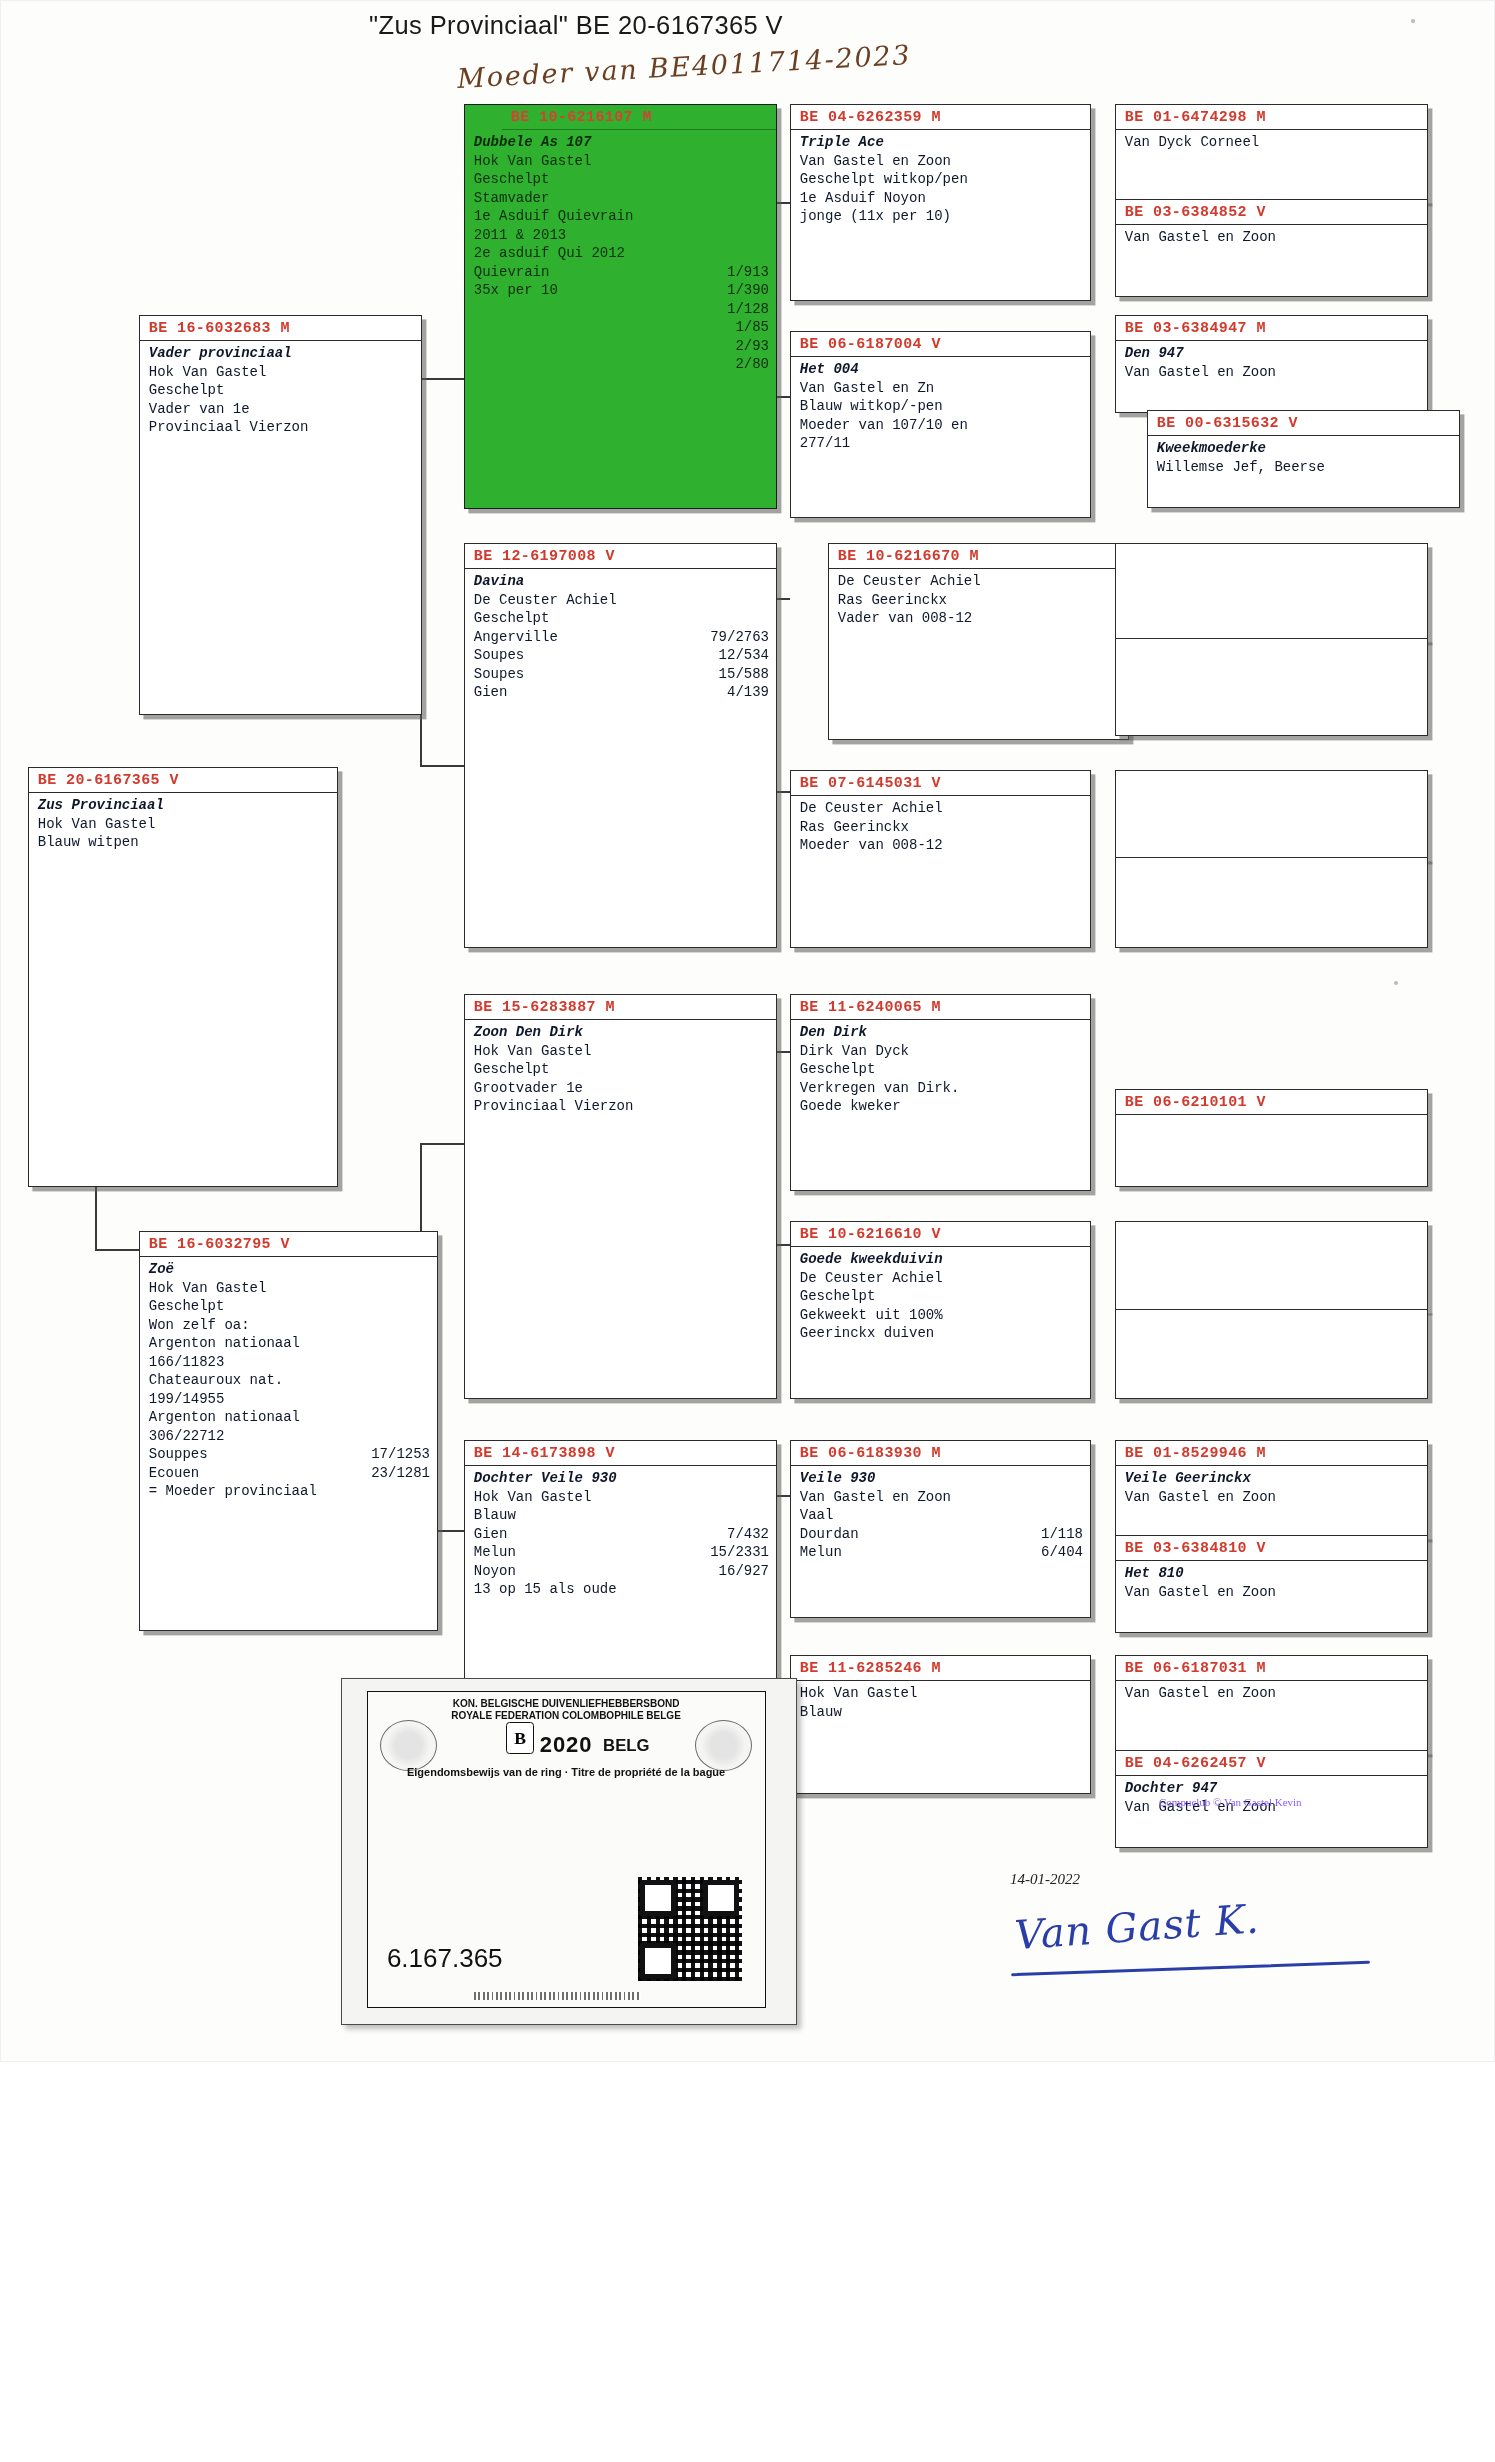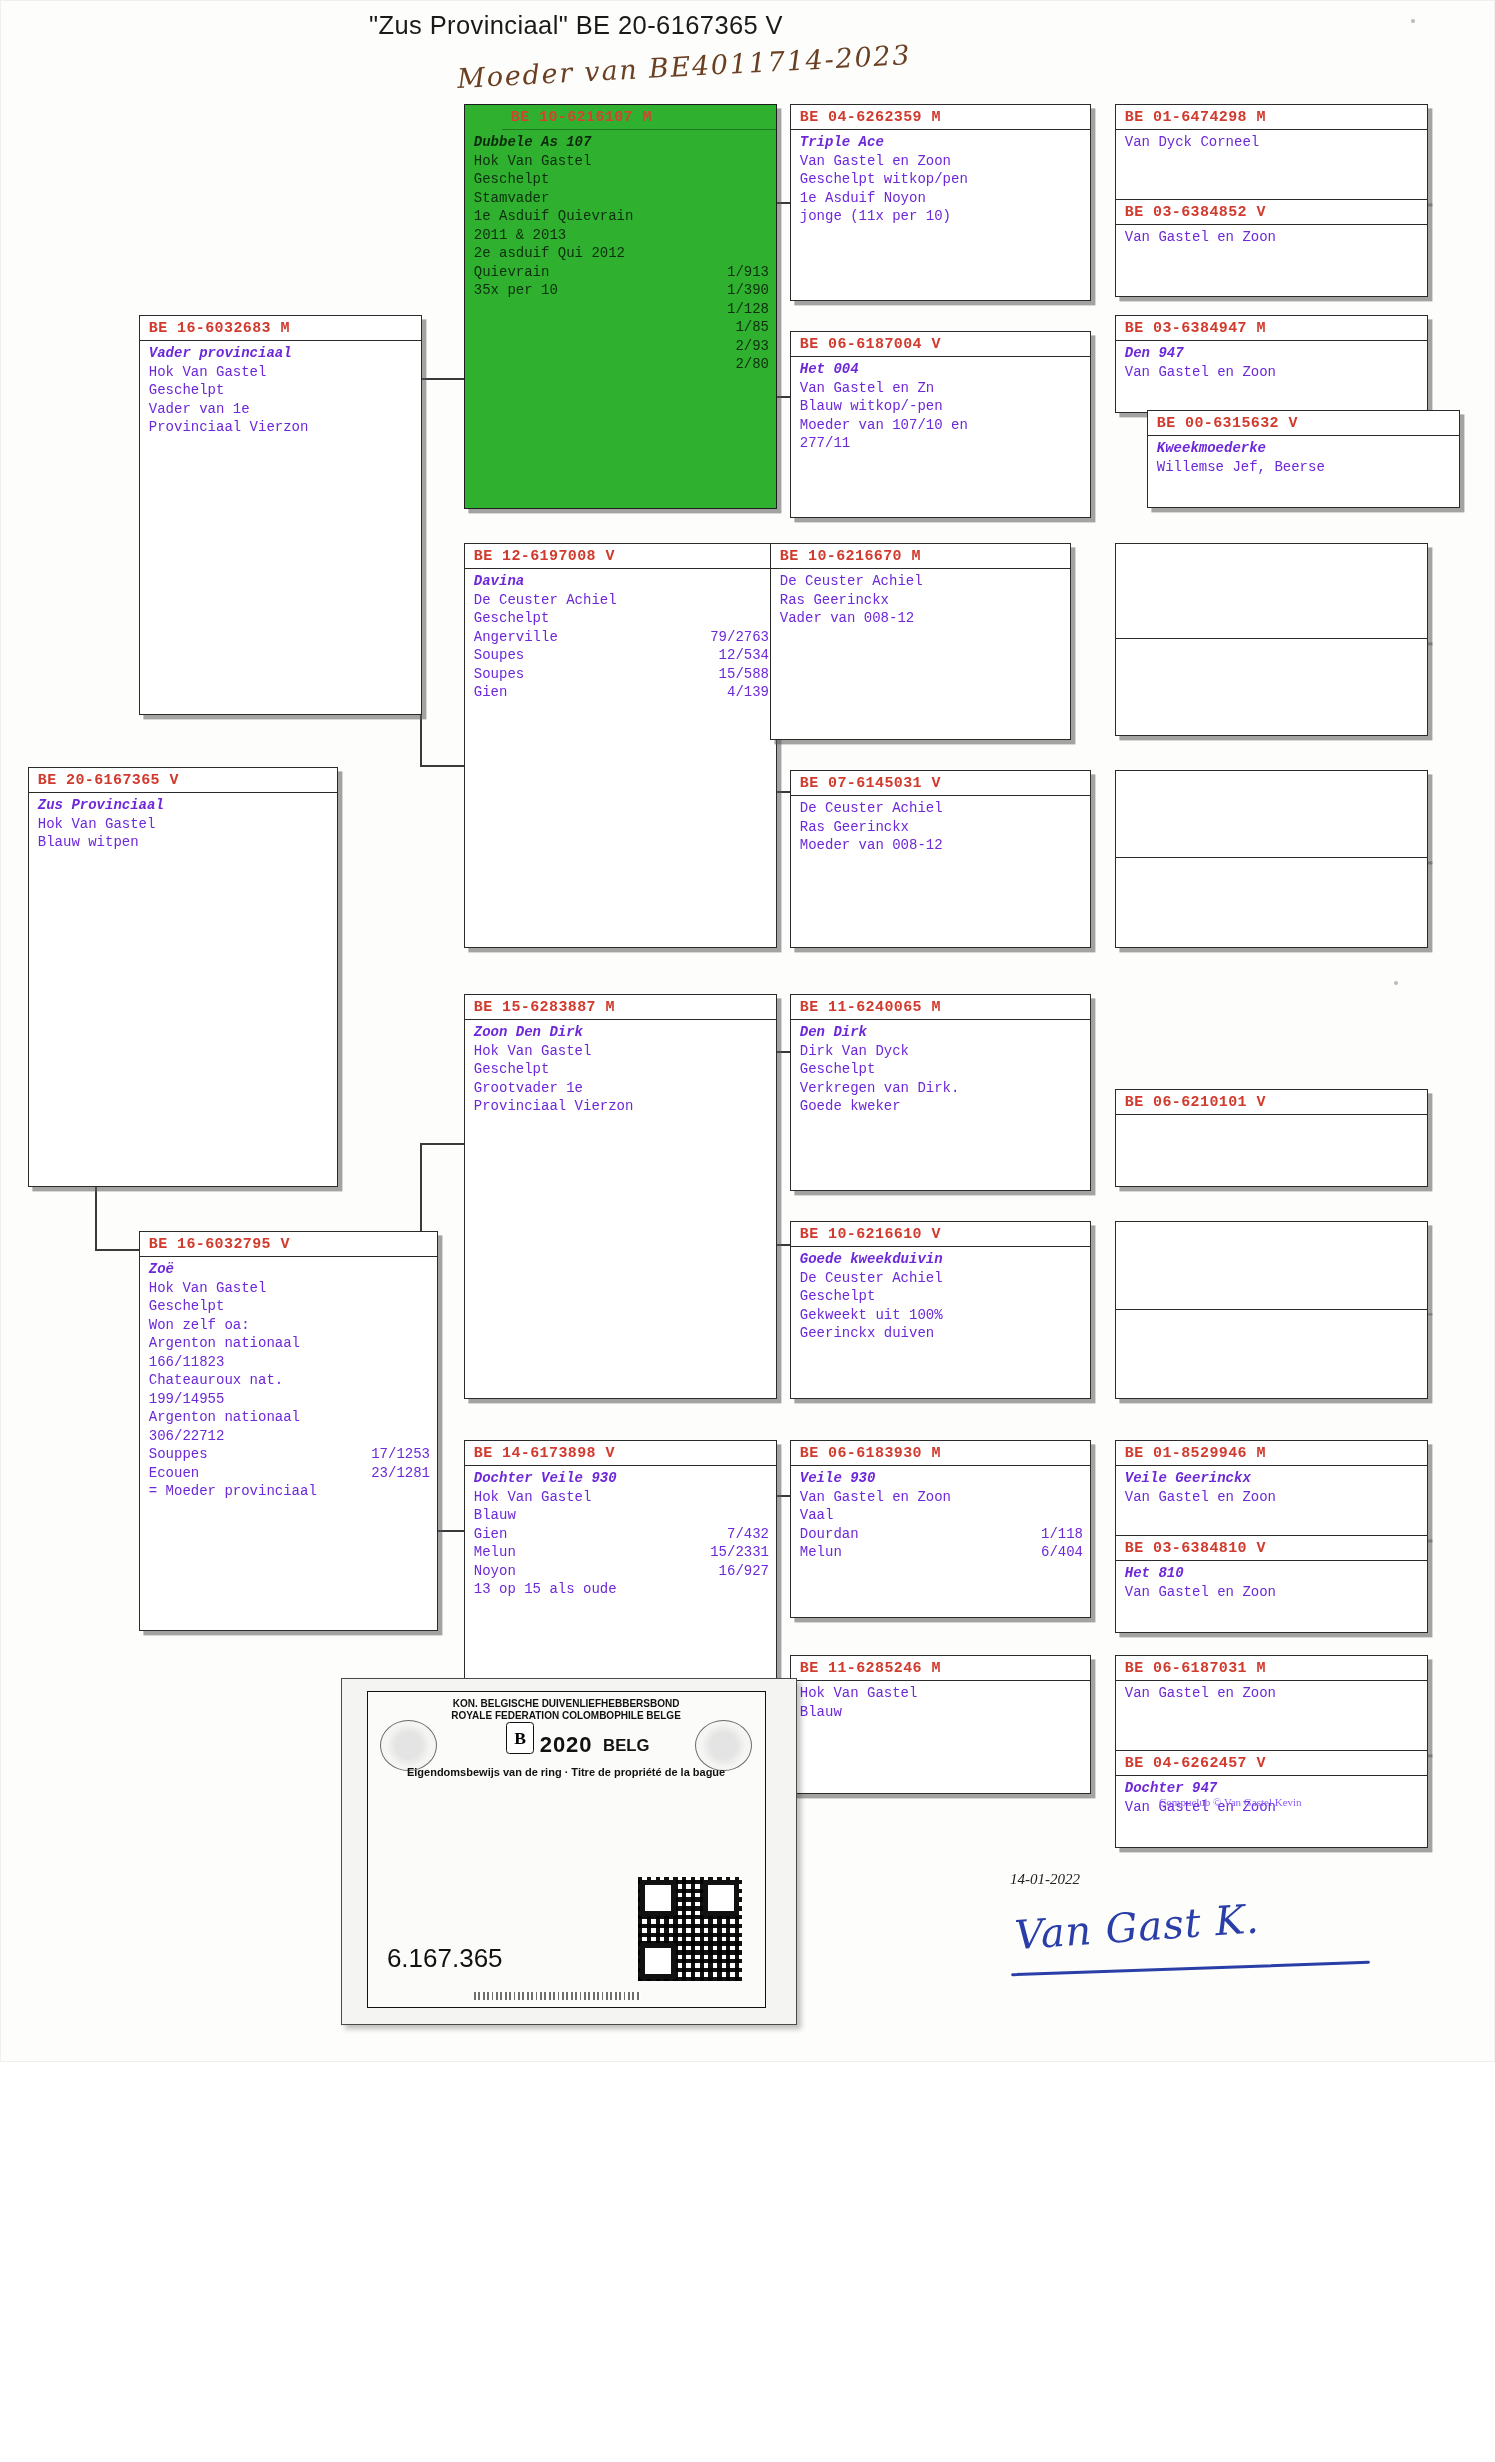--- a/index.html
+++ b/index.html
@@ -68,21 +68,21 @@
     font-weight: bold;
     letter-spacing: 0.4px;
     padding: 4.4px 7px 2.6px 8.8px;
     white-space: nowrap;
     border-bottom: 1.8px solid #2b2b2b;
   }
   .ring.noline { border-bottom: none; }
   .lines {
     padding: 3.5px 7px 3.5px 8.8px;
     font-size: 14px;
-    color: #6d28d9;
+    color: #0f172a;
     line-height: 18.5px;
   }
   .lines .it {
     font-style: italic;
     font-weight: bold;
   }
   .card.green .ring { color: #d3442f; border-bottom: 1.8px solid #1f7a1f; margin-left: 37px; }
   .card.green .lines { color: #0e2f0e; }
   .card.green .lines .it { color: #0b2a0b; }
   .row2 {
@@ -473,21 +473,21 @@
     <div class="ring">BE   06-6187004 V</div>
     <div class="lines">
       <div class="it">Het 004</div>
       <div>Van Gastel en Zn</div>
       <div>Blauw witkop/-pen</div>
       <div>Moeder van 107/10 en</div>
       <div>277/11</div>
     </div>
   </div>
 
-  <div class="card" style="left:770px; top:543px; width:301px; height:197px;">
+  <div class="card" style="left:828px; top:543px; width:301px; height:197px;">
     <div class="ring">BE   10-6216670 M</div>
     <div class="lines">
       <div class="it"></div>
       <div>De Ceuster Achiel</div>
       <div></div>
       <div>Ras Geerinckx</div>
       <div>Vader van 008-12</div>
     </div>
   </div>
 

